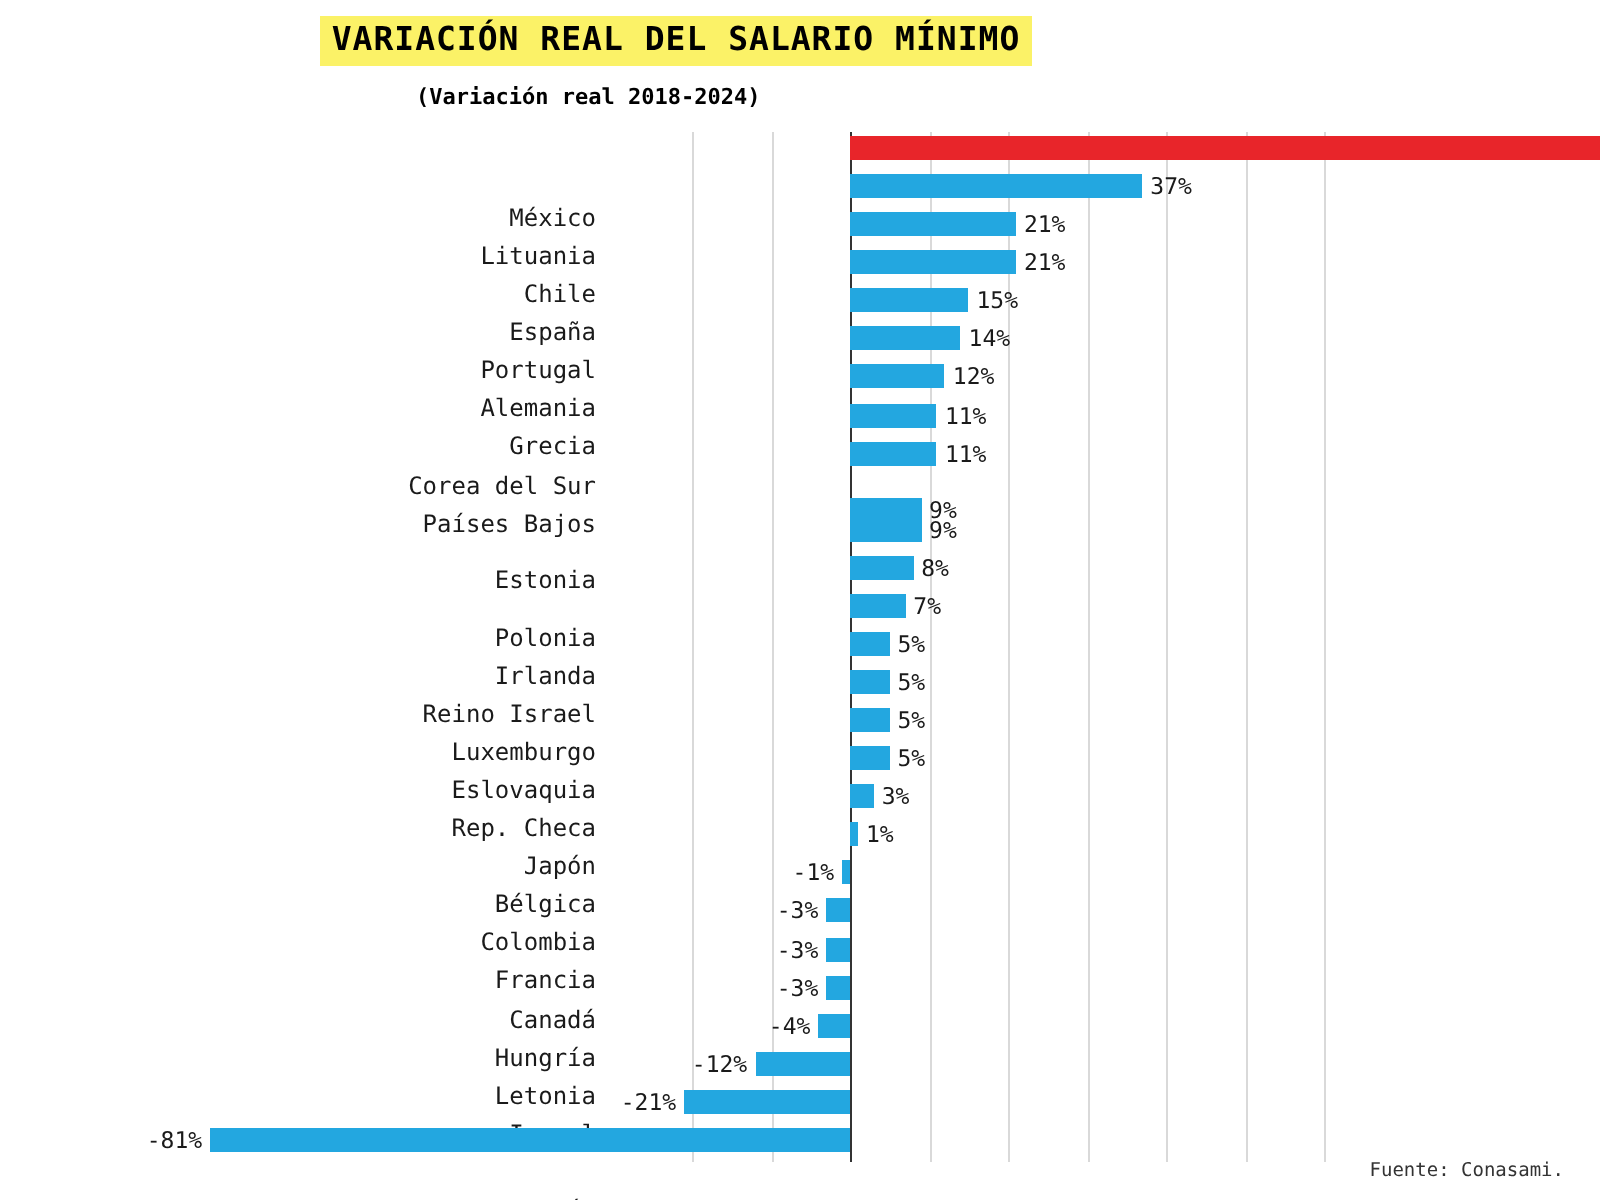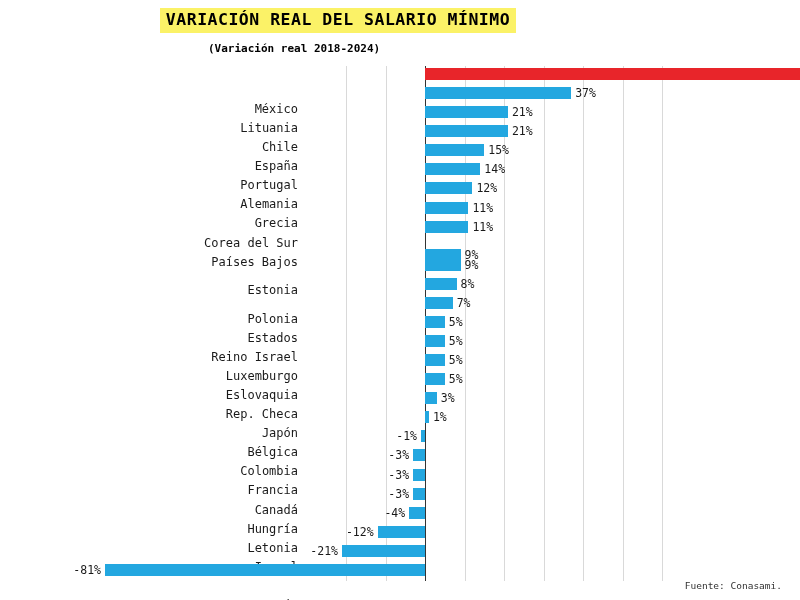--- a/index.html
+++ b/index.html
@@ -219,21 +219,21 @@
         <div class="row" style="top: 190.741px;">
           <div class="bar" style="left: 425px; width: 35.55px;"></div>
           <div class="val-label" style="left: 464.55px;">9%</div>
         </div>
         <div class="row" style="top: 209.815px;">
           <div class="cat-label">Polonia</div>
           <div class="bar" style="left: 425px; width: 31.6px;"></div>
           <div class="val-label" style="left: 460.6px;">8%</div>
         </div>
         <div class="row" style="top: 228.889px;">
-          <div class="cat-label">Estados</div>
+          <div class="cat-label">Irlanda</div>
           <div class="bar" style="left: 425px; width: 27.65px;"></div>
           <div class="val-label" style="left: 456.65px;">7%</div>
         </div>
         <div class="row" style="top: 247.963px;">
           <div class="cat-label">Reino Israel</div>
           <div class="bar" style="left: 425px; width: 19.75px;"></div>
           <div class="val-label" style="left: 448.75px;">5%</div>
         </div>
         <div class="row" style="top: 267.037px;">
           <div class="cat-label">Luxemburgo</div>

